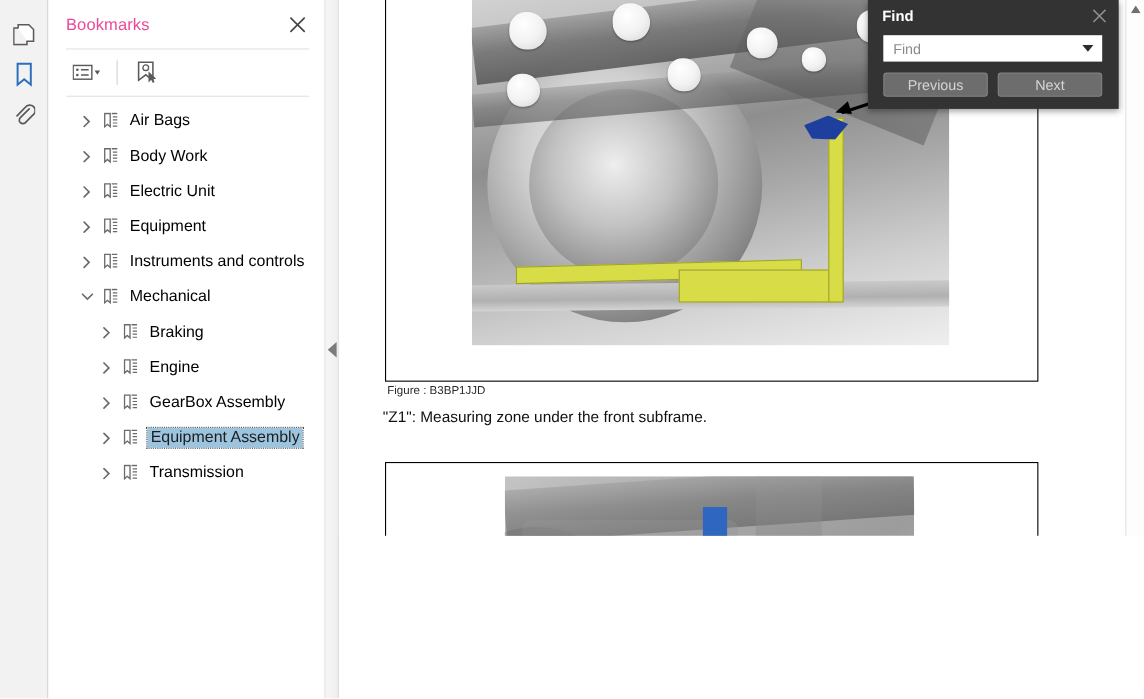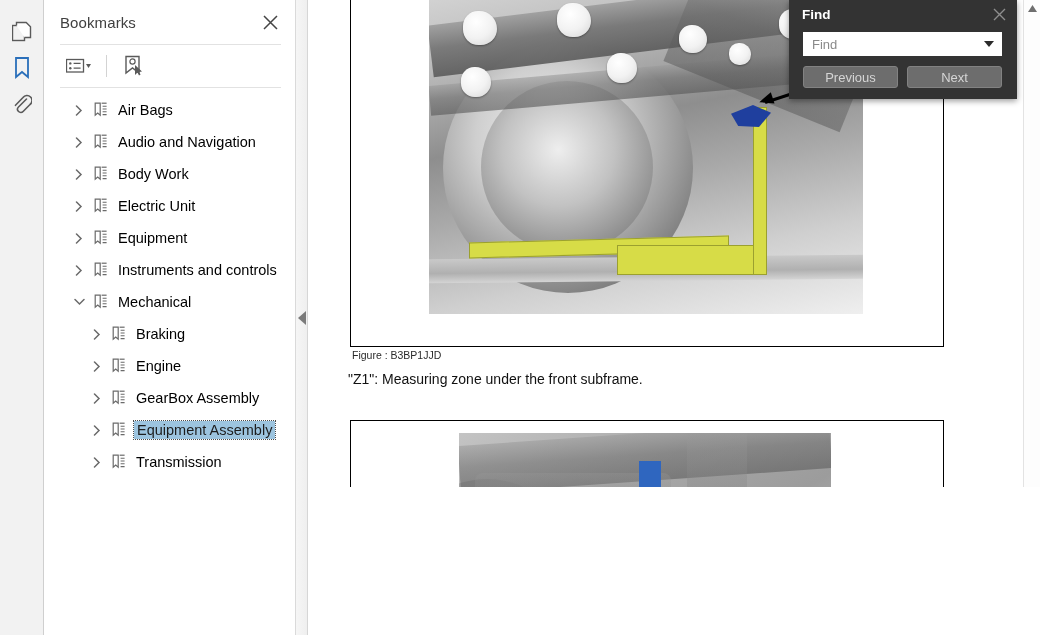--- a/index.html
+++ b/index.html
@@ -33,21 +33,21 @@
     background: #ffffff;
     position: relative;
     flex: 0 0 252px;
     border-right: 1px solid #dadada;
   }
   .panel-head {
     display: flex; align-items: center; justify-content: space-between;
     height: 44px; padding: 0 14px 0 16px;
   }
   .panel-title {
-    font-size: 15px; color: #404040; letter-spacing: .1px;
+    font-size: 15px; color: #ec4899; letter-spacing: .1px;
   }
   .panel-close {
     width: 22px; height: 22px; cursor: pointer;
     display: flex; align-items: center; justify-content: center;
   }
   .panel-rule { height: 1px; background: #e2e2e2; margin: 0 14px 0 16px; }
   .panel-tools {
     display: flex; align-items: center; height: 42px;
     padding-left: 18px; gap: 0;
   }
@@ -283,33 +283,20 @@
             <svg width="8" height="11" viewBox="0 0 8 11">
               <path d="M1.5 1 L6 5.5 L1.5 10" fill="none" stroke="#6a6a6a" stroke-width="1.5" stroke-linecap="round"></path>
             </svg>
           </div>
           <div class="bm-ico"><svg width="16" height="16" viewBox="0 0 16 16">
               <path d="M1.2 1.2 H6.2 V13.2 L3.7 11 L1.2 13.2 Z" fill="none" stroke="#6a6a6a" stroke-width="1.2"></path>
               <path d="M7.6 1.2 H12.6" stroke="#6a6a6a" stroke-width="1.2"></path>
               <path d="M8.6 4.2 H12.6 M8.6 7 H12.6 M8.6 9.8 H12.6 M8.6 12.6 H12.6" stroke="#6a6a6a" stroke-width="1.1"></path>
             </svg></div>
           <div class="node-label">Air Bags</div>
-        </div>
-        <div class="node">
-          <div class="twisty">
-            <svg width="8" height="11" viewBox="0 0 8 11">
-              <path d="M1.5 1 L6 5.5 L1.5 10" fill="none" stroke="#6a6a6a" stroke-width="1.5" stroke-linecap="round"></path>
-            </svg>
-          </div>
-          <div class="bm-ico"><svg width="16" height="16" viewBox="0 0 16 16">
-              <path d="M1.2 1.2 H6.2 V13.2 L3.7 11 L1.2 13.2 Z" fill="none" stroke="#6a6a6a" stroke-width="1.2"></path>
-              <path d="M7.6 1.2 H12.6" stroke="#6a6a6a" stroke-width="1.2"></path>
-              <path d="M8.6 4.2 H12.6 M8.6 7 H12.6 M8.6 9.8 H12.6 M8.6 12.6 H12.6" stroke="#6a6a6a" stroke-width="1.1"></path>
-            </svg></div>
-          <div class="node-label">Audio and Navigation</div>
         </div>
         <div class="node">
           <div class="twisty">
             <svg width="8" height="11" viewBox="0 0 8 11">
               <path d="M1.5 1 L6 5.5 L1.5 10" fill="none" stroke="#6a6a6a" stroke-width="1.5" stroke-linecap="round"></path>
             </svg>
           </div>
           <div class="bm-ico"><svg width="16" height="16" viewBox="0 0 16 16">
               <path d="M1.2 1.2 H6.2 V13.2 L3.7 11 L1.2 13.2 Z" fill="none" stroke="#6a6a6a" stroke-width="1.2"></path>
               <path d="M7.6 1.2 H12.6" stroke="#6a6a6a" stroke-width="1.2"></path>

